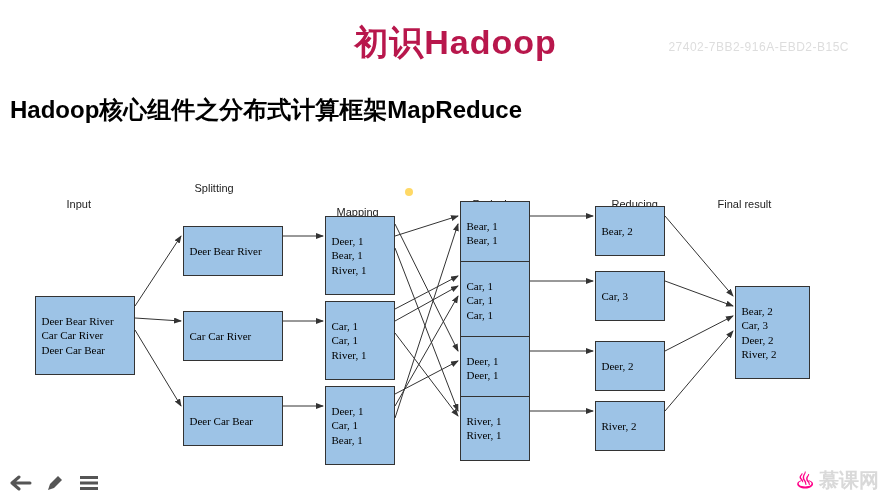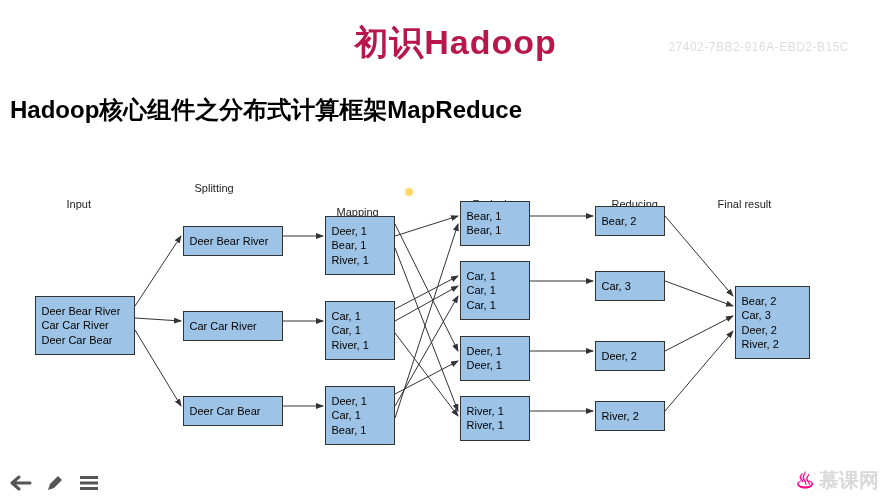--- a/index.html
+++ b/index.html
@@ -53,22 +53,23 @@
     color: #222;
     margin-top: 24px;
   }
   .box {
     position: absolute;
     background: #9dc3e6;
     border: 1px solid #333;
     font-size: 11px;
     line-height: 1.3;
     color: #000;
-    padding: 7px 6px;
+    padding: 17px 6px;
     white-space: pre;
+    font-family: Liberation Serif, serif;
   }
   svg.arrows {
     position: absolute;
     top: 0; left: 0;
     width: 820px; height: 330px;
     pointer-events: none;
   }
   .toolbar {
     position: absolute;
     bottom: 6px;

